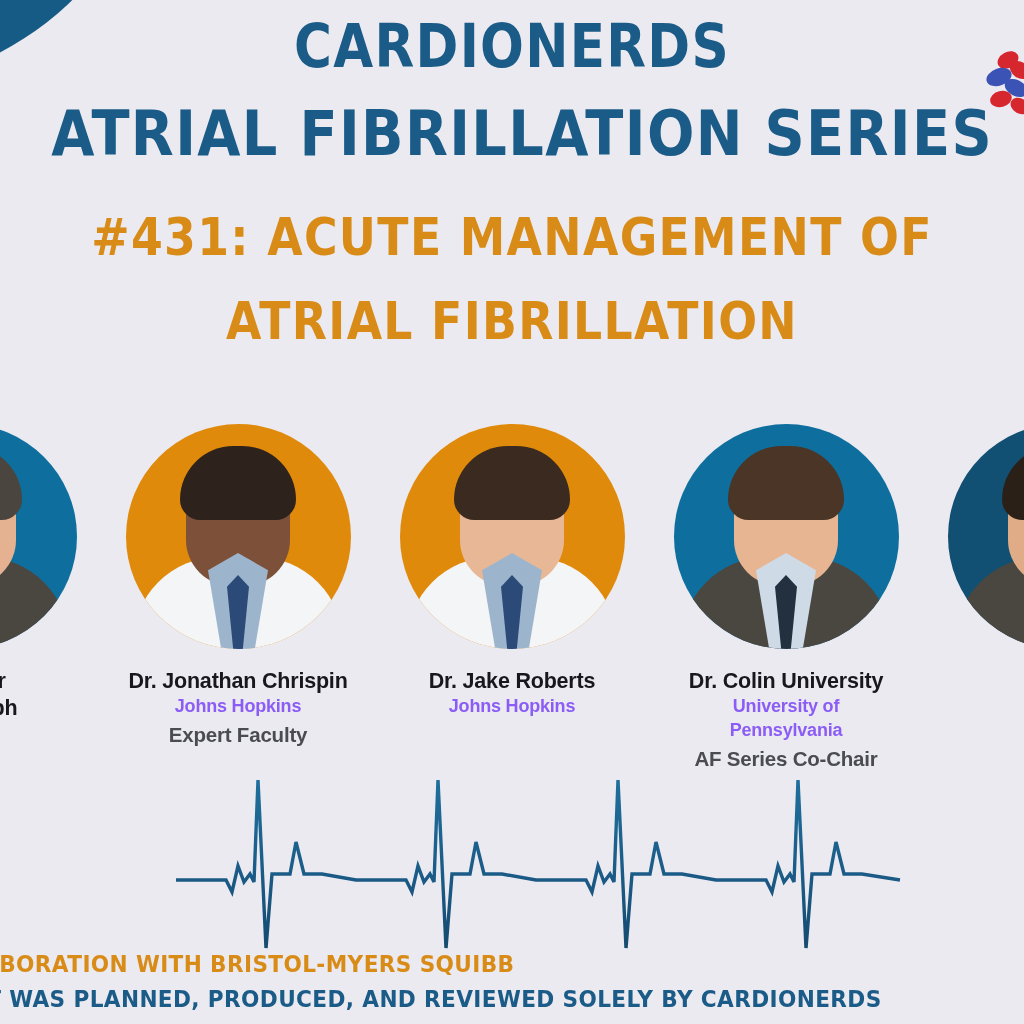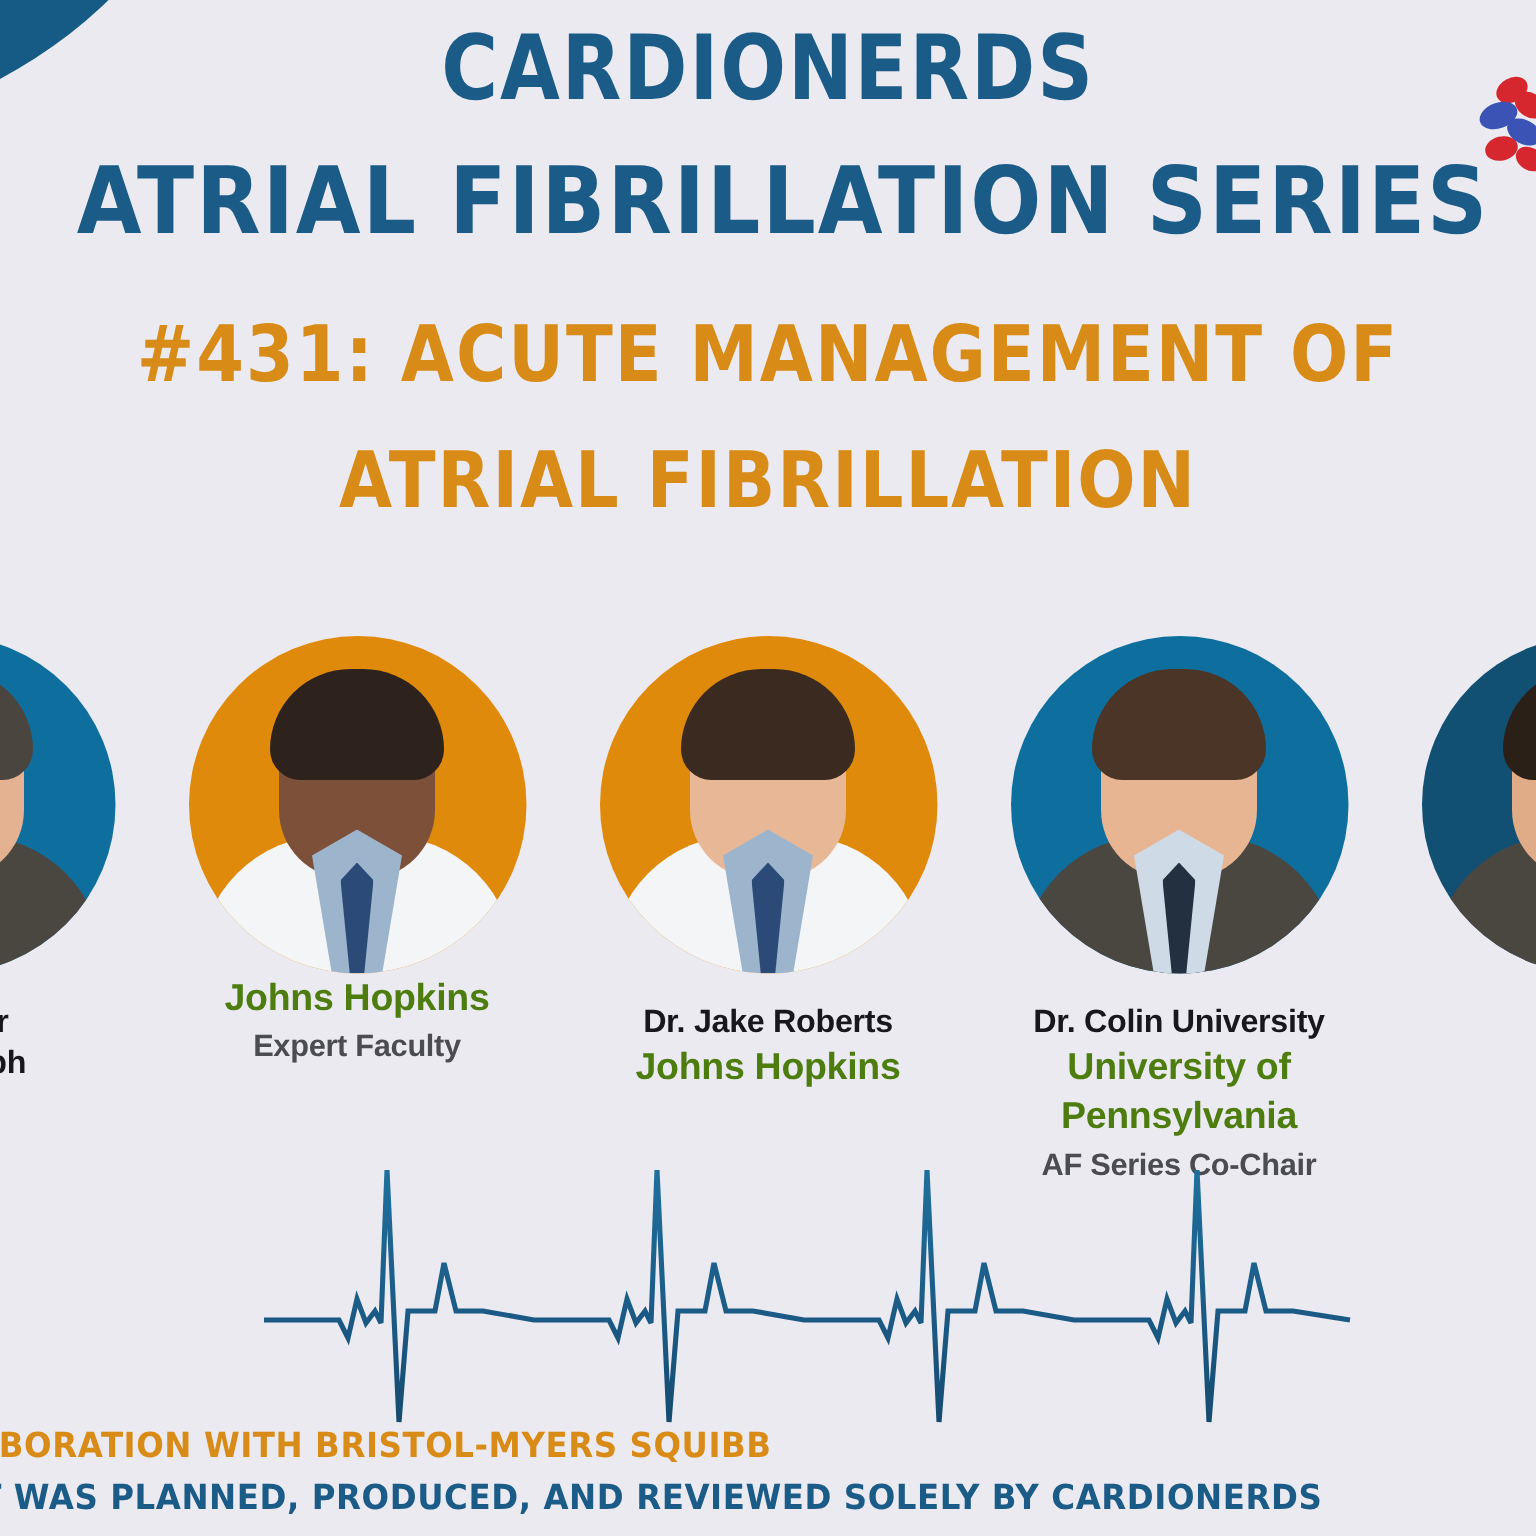--- a/index.html
+++ b/index.html
@@ -174,23 +174,23 @@
 
   .person-name {
     margin-top: 18px;
     font-size: 21.5px;
     font-weight: bold;
     color: #18181c;
     line-height: 1.32;
     letter-spacing: -0.2px;
   }
   .person-affil {
-    font-size: 25px;
-    font-weight: bold;
-    color: #4d7c0f;
+    font-size: 18px;
+    font-weight: bold;
+    color: #8b5cf6;
     line-height: 1.32;
     letter-spacing: -0.2px;
   }
   .person-role {
     margin-top: 3px;
     font-size: 20.5px;
     font-weight: bold;
     color: #4b4b52;
     line-height: 1.28;
     letter-spacing: -0.2px;
@@ -275,20 +275,21 @@
     </div>
 
     <div class="person">
       <div class="avatar orange">
         <div class="torso"></div>
         <div class="head" style="background:#7d5139"></div>
         <div class="hair" style="background:#2d221c"></div>
         <div class="collar" style="background:#9db4cd"></div>
         <div class="tie" style="background:#2c4a77"></div>
       </div>
+      <div class="person-name">Dr. Jonathan Chrispin</div>
       <div class="person-affil">Johns Hopkins</div>
       <div class="person-role">Expert Faculty</div>
     </div>
 
     <div class="person">
       <div class="avatar orange">
         <div class="torso"></div>
         <div class="head" style="background:#e8b896"></div>
         <div class="hair" style="background:#3a2a1f"></div>
         <div class="collar" style="background:#9db4cd"></div>

